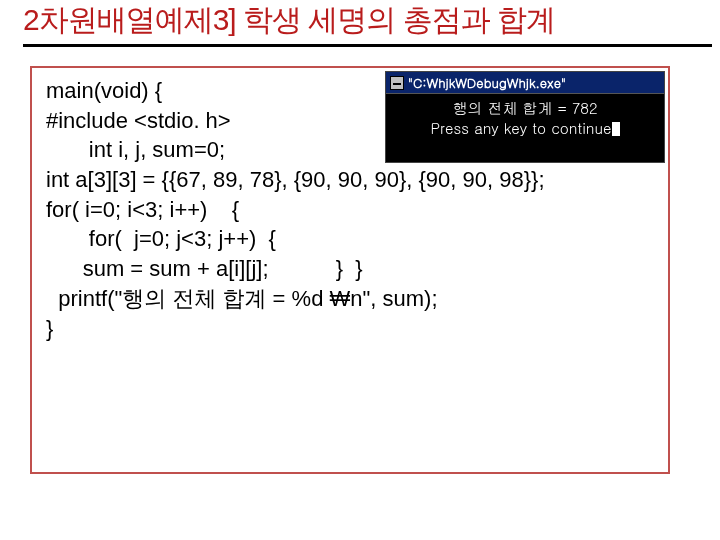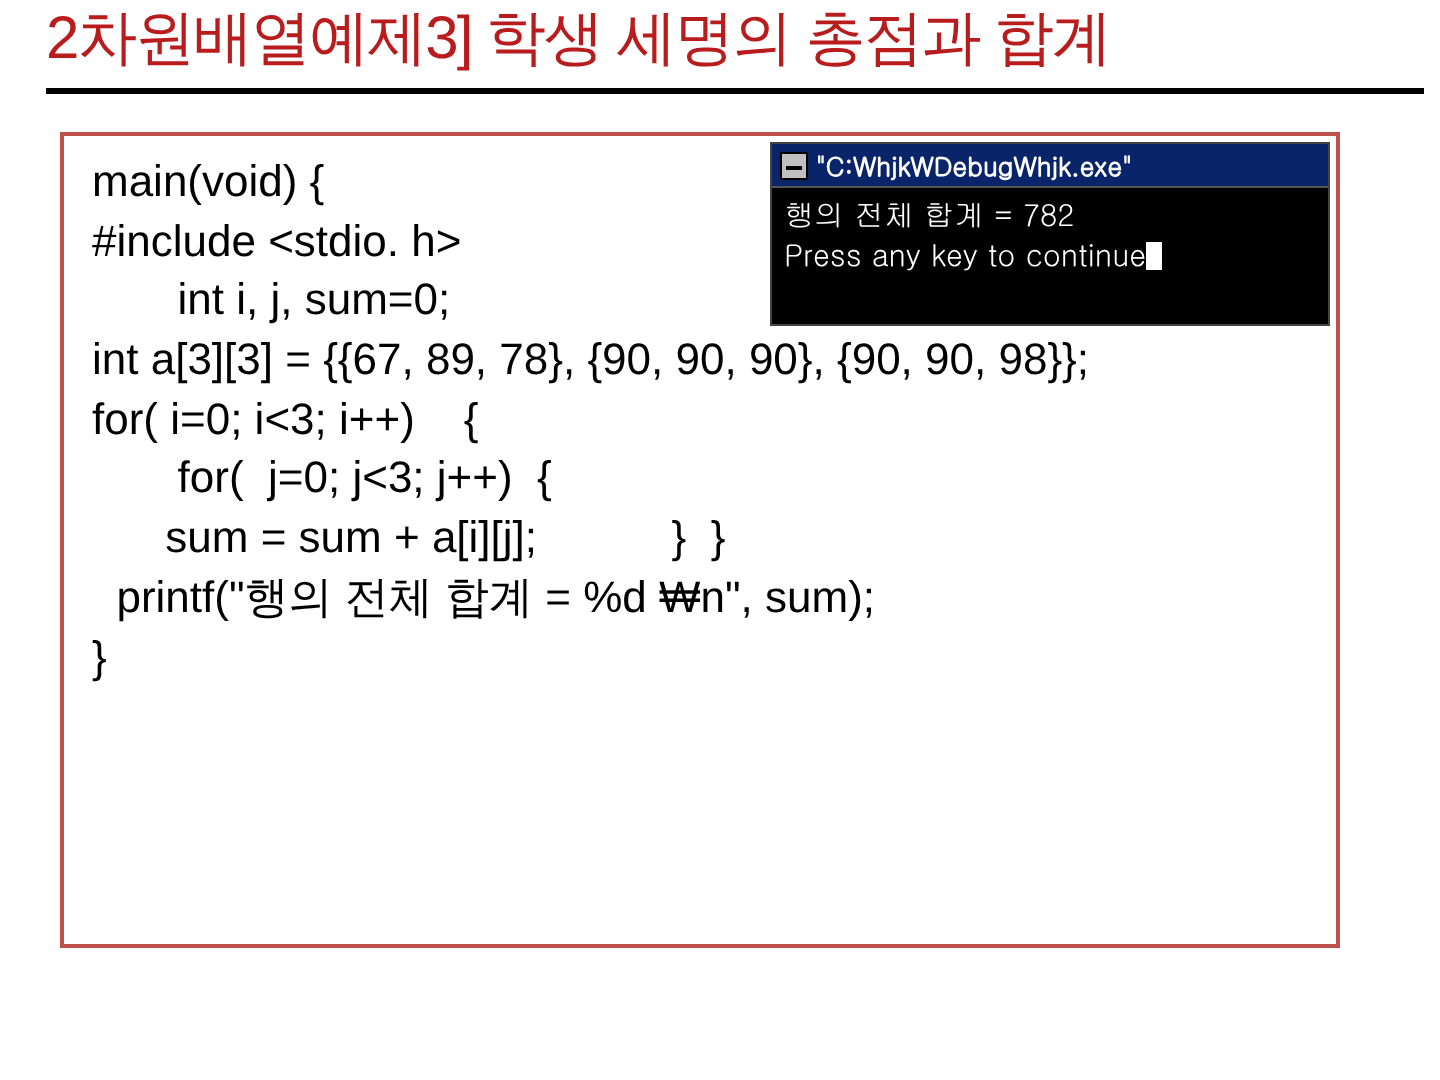--- a/index.html
+++ b/index.html
@@ -93,20 +93,21 @@
     font-size: 13px;
     white-space: nowrap;
     overflow: hidden;
     text-overflow: clip;
     flex: 1;
   }
   .console .body {
     padding: 4px 6px;
     color: #fff;
     white-space: pre;
+    text-align: center;
   }
   .cursor {
     background: #fff;
     display: inline-block;
     width: 8px;
     height: 14px;
     vertical-align: -2px;
   }
 </style>
 </head>

